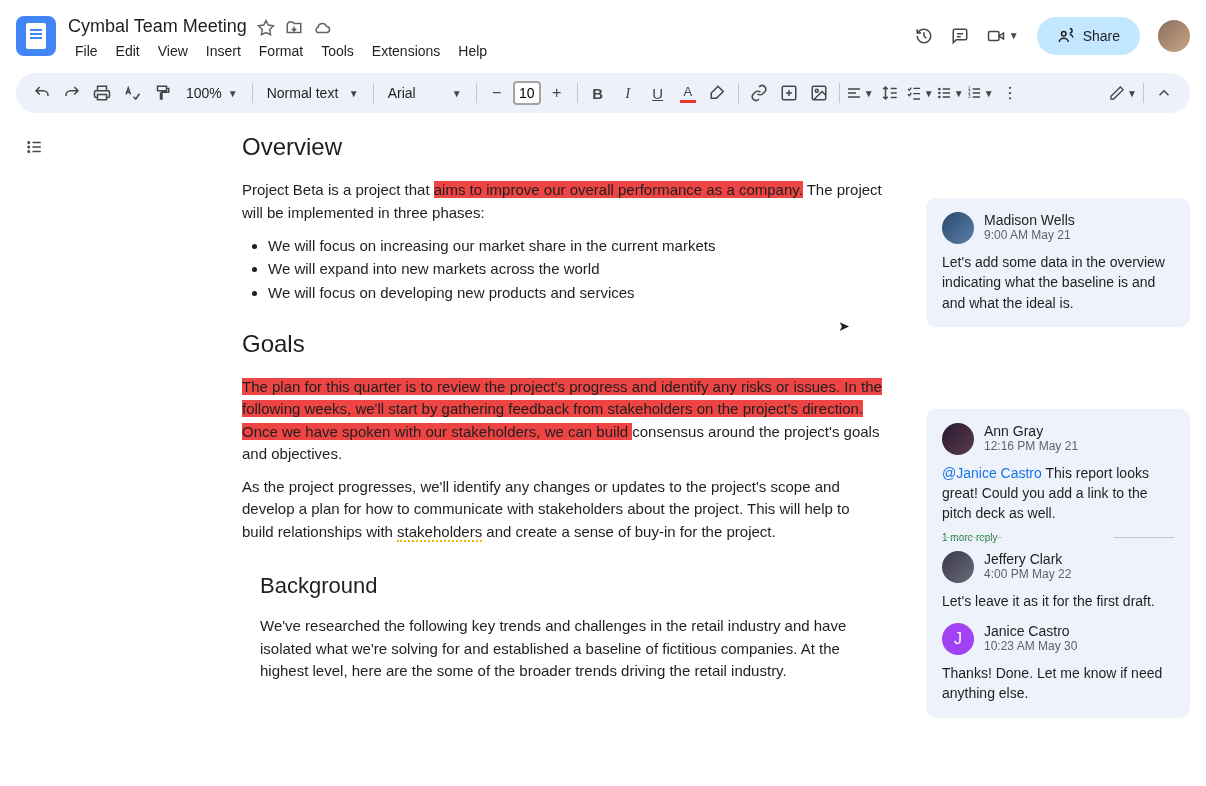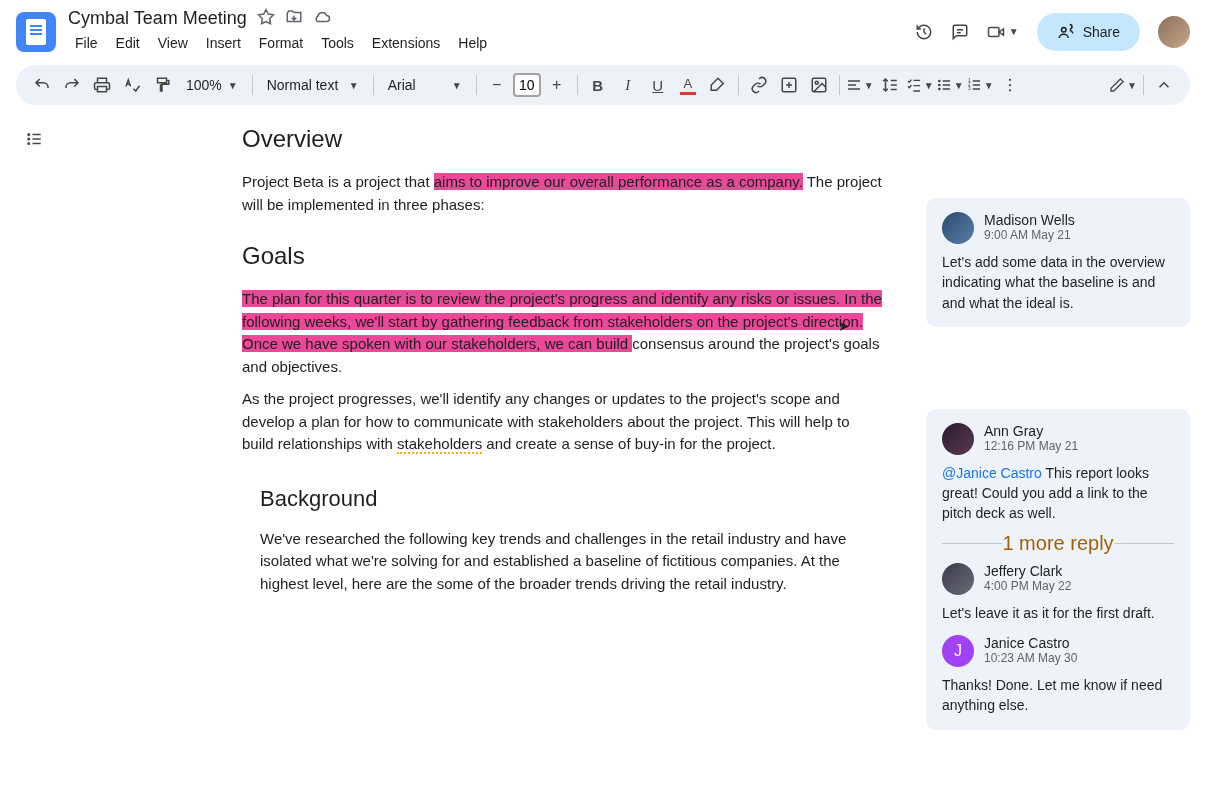--- a/index.html
+++ b/index.html
@@ -2,21 +2,21 @@
 <html><head>
 <meta charset="utf-8">
 <style>
 * { box-sizing: border-box; margin: 0; padding: 0; }
 body { font-family: 'Google Sans', Arial, sans-serif; background: #fff; color: #1f1f1f; width: 1206px; height: 786px; overflow: hidden; }
 .header { display: flex; align-items: center; padding: 8px 16px 0 16px; gap: 12px; }
 .docs-icon { width: 40px; height: 40px; background: #4285f4; border-radius: 8px; display: flex; align-items: center; justify-content: center; flex-shrink: 0; }
 .docs-icon-inner { width: 20px; height: 26px; background: #fff; border-radius: 2px; position: relative; }
 .docs-icon-inner::before { content: ''; position: absolute; top: 6px; left: 4px; right: 4px; height: 2px; background: #4285f4; box-shadow: 0 4px 0 #4285f4, 0 8px 0 #4285f4; }
 .title-area { flex: 1; }
-.title-row { display: flex; align-items: flex-start; gap: 10px; }
+.title-row { display: flex; align-items: flex-end; gap: 10px; margin-top: 8px; }
 .doc-title { font-size: 18px; color: #1f1f1f; }
 .title-icon { width: 18px; height: 18px; color: #5f6368; }
 .menu-row { display: flex; gap: 4px; margin-top: 2px; }
 .menu-item { font-size: 14px; padding: 4px 7px; color: #1f1f1f; cursor: pointer; border-radius: 4px; }
 .header-actions { display: flex; align-items: center; gap: 18px; }
 .action-btn { color: #444746; cursor: pointer; display: flex; align-items: center; }
 .video-btn { display: flex; align-items: center; gap: 4px; }
 .share-btn { display: flex; align-items: center; gap: 8px; background: #c2e7ff; padding: 10px 20px; border-radius: 40px; font-size: 14px; cursor: pointer; }
 .avatar { width: 32px; height: 32px; border-radius: 50%; background: linear-gradient(135deg, #8a6d5f, #c9a886); }
 .toolbar { margin: 10px 16px 0 16px; background: #edf2fa; border-radius: 24px; padding: 4px 12px; display: flex; align-items: center; gap: 2px; height: 40px; }
@@ -28,35 +28,35 @@
 .caret { font-size: 10px; color: #444746; }
 .main { display: flex; padding: 20px 16px 0 16px; gap: 0; }
 .outline-btn { width: 36px; height: 36px; display: flex; align-items: center; justify-content: center; cursor: pointer; color: #444746; margin-top: -4px; }
 .document { margin-left: 190px; width: 640px; font-family: Arial; }
 .doc-h1 { font-size: 24px; font-weight: 400; margin-bottom: 18px; color: #1f1f1f; }
 .doc-h2 { font-size: 22px; font-weight: 400; margin-bottom: 16px; margin-left: 18px; color: #1f1f1f; }
 .doc-p { font-size: 15px; line-height: 1.5; margin-bottom: 10px; color: #1f1f1f; }
 .doc-p.indent { margin-left: 18px; width: 600px; }
 .doc-ul { list-style: disc; margin-left: 26px; margin-bottom: 24px; }
 .doc-ul li { font-size: 15px; line-height: 1.55; color: #1f1f1f; }
-.hl { background: #ec4899; }
+.hl { background: #ef4444; }
 .dots { border-bottom: 2px dotted #f4b400; }
 .comments { position: absolute; right: 16px; top: 198px; width: 264px; display: flex; flex-direction: column; gap: 10px; }
 .comment { background: #eef3fb; border-radius: 10px; padding: 14px 16px; font-size: 14px; }
 .comment-head { display: flex; gap: 10px; margin-bottom: 8px; }
 .comment-avatar { width: 32px; height: 32px; border-radius: 50%; flex-shrink: 0; }
 .av1 { background: linear-gradient(135deg, #2b4a6f, #5a7fa8); }
 .av2 { background: linear-gradient(135deg, #2a1a2f, #5a3a4f); }
 .av3 { background: linear-gradient(135deg, #3a3a4a, #6a6a7a); }
 .av4 { background: #a142f4; color: #fff; display: flex; align-items: center; justify-content: center; font-size: 16px; }
 .comment-author { font-weight: 500; font-size: 14px; }
 .comment-time { font-size: 12px; color: #5f6368; }
 .comment-body { font-size: 14px; line-height: 1.45; color: #1f1f1f; }
 .mention { color: #1a73e8; }
-.more-reply { text-align: center; color: #a16207; font-size: 20px; margin: 8px 0; position: relative; }
+.more-reply { text-align: left; color: #15803d; font-size: 10px; margin: 8px 0; position: relative; }
 .more-reply::before, .more-reply::after { content: ''; position: absolute; top: 50%; width: 60px; height: 1px; background: #c4c7c5; }
 .more-reply::before { left: 0; } .more-reply::after { right: 0; }
 .cursor { position: absolute; left: 838px; top: 318px; font-size: 14px; }
 svg { width: 18px; height: 18px; }
 </style>
 </head>
 <body>
 
 <div class="header">
   <div class="docs-icon">
@@ -255,20 +255,25 @@
       <svg viewBox="0 0 24 24" fill="none" stroke="currentColor" stroke-width="2">
         <circle cx="5" cy="6" r="1" fill="currentColor"></circle>
         <circle cx="5" cy="12" r="1" fill="currentColor"></circle>
         <circle cx="5" cy="18" r="1" fill="currentColor"></circle>
         <path d="M10 6h11M10 12h11M10 18h11"></path>
       </svg>
     </div>
   <div class="document">
     <h1 class="doc-h1">Overview</h1>
     <p class="doc-p"><span>Project Beta is a project that </span><span class="hl">aims to improve our overall performance as a company.</span><span> The project will be implemented in three phases:</span></p>
+    <ul class="doc-ul">
+      <li>We will focus on increasing our market share in the current markets</li>
+      <li>We will expand into new markets across the world</li>
+      <li>We will focus on developing new products and services</li>
+    </ul>
     <h1 class="doc-h1" style="margin-top:26px">Goals</h1>
     <p class="doc-p"><span class="hl">The plan for this quarter is to review the project's progress and identify any risks or issues. In the following weeks, we'll start by gathering feedback from stakeholders on the project's direction. Once we have spoken with our stakeholders, we can build </span><span>consensus around the project's goals and objectives.</span></p>
     <p class="doc-p"><span>As the project progresses, we'll identify any changes or updates to the project's scope and develop a plan for how to communicate with stakeholders about the project. This will help to build relationships with </span><span class="dots">stakeholders</span><span> and create a sense of buy-in for the project.</span></p>
     <h2 class="doc-h2" style="margin-top:30px">Background</h2>
     <p class="doc-p indent">We've researched the following key trends and challenges in the retail industry and have isolated what we're solving for and established a baseline of fictitious companies. At the highest level, here are the some of the broader trends driving the retail industry.</p>
   </div>
 </div>
 
 <div class="comments">
   <div class="comment">

